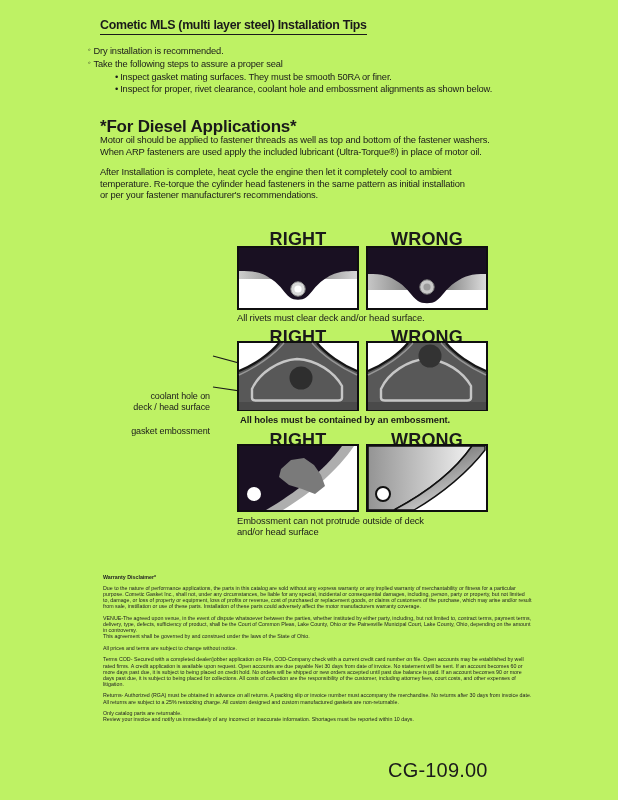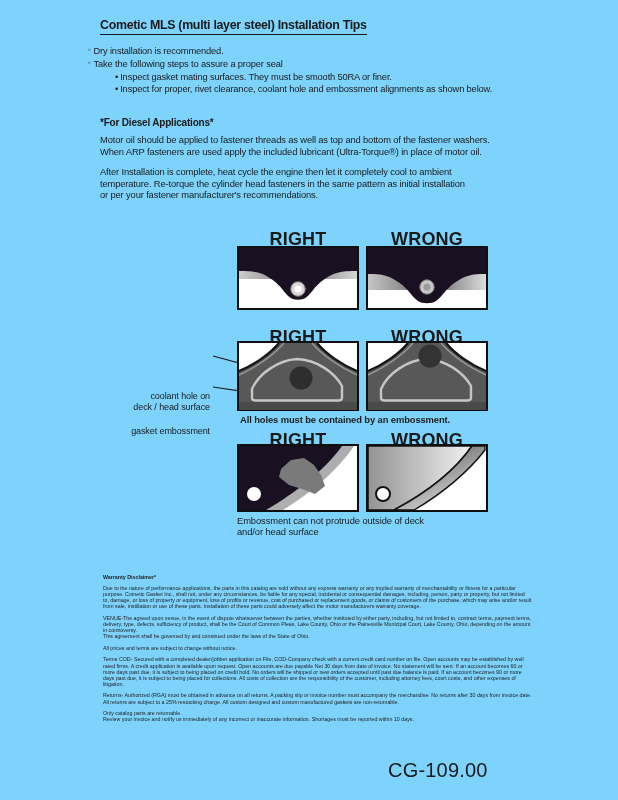--- a/index.html
+++ b/index.html
@@ -1,29 +1,29 @@
 <!DOCTYPE html>
 <html><head>
 <meta charset="utf-8">
 <style>
   html,body{margin:0;padding:0;background:#ffffff;}
   .page{
-    position:relative;width:618px;height:800px;background:#7dd3fc;
+    position:relative;width:618px;height:800px;background:#bef264;
     font-family:"Liberation Sans",sans-serif;color:#1a1a1a;overflow:hidden;
   }
   .doc-title{
     position:absolute;left:100px;top:18px;font-size:12.4px;font-weight:bold;
     letter-spacing:-0.3px;border-bottom:1.6px solid #1a1a1a;padding-bottom:2px;white-space:nowrap;
   }
   .tips{position:absolute;left:88px;top:44px;width:505px;font-size:9.3px;line-height:11.8px;letter-spacing:-0.15px;}
   .tip-row{white-space:nowrap;}
   .bullet{font-size:7.5px;vertical-align:1.5px;margin-right:3px;}
   .sub{margin-left:27px;}
   .dot{font-size:9.5px;margin-right:2px;}
-  .diesel-heading{position:absolute;left:100px;top:117px;font-size:10px;font-weight:bold;letter-spacing:-0.2px;}
+  .diesel-heading{position:absolute;left:100px;top:117px;font-size:17px;font-weight:bold;letter-spacing:-0.2px;}
   .para{position:absolute;left:100px;width:432px;font-size:9.4px;line-height:11.7px;letter-spacing:-0.15px;white-space:pre-line;}
   .para1{top:134px;} .para2{top:166px;} .para3{top:207px;}
   .figlabel{position:absolute;width:122px;text-align:center;font-size:18px;font-weight:600;letter-spacing:0.2px;}
   .figbox{position:absolute;width:122px;}
   .figbox svg{display:block;width:122px;}
   .figcap{position:absolute;font-size:9.4px;line-height:11px;letter-spacing:-0.1px;white-space:pre-line;}
   .ann{position:absolute;left:100px;width:110px;text-align:right;font-size:9px;line-height:10.6px;letter-spacing:-0.1px;white-space:pre-line;margin-top:48px;}
   .leaders{position:absolute;left:200px;top:340px;width:120px;height:60px;}
   .legal{position:absolute;left:103px;top:574px;width:429px;font-size:5.3px;line-height:6.1px;color:#222;letter-spacing:0;}
   .legal-heading{font-weight:bold;margin:0 0 5px 0;}
@@ -81,20 +81,21 @@
             <stop offset="1" stop-color="#dcdcdc"></stop>
         </linearGradient>
       </defs>
       <rect x="1" y="1" width="120" height="62" fill="#ffffff" stroke="#0f0f0f" stroke-width="2"></rect>
       <rect x="2" y="28" width="118" height="16" fill="url(#f1gw)"></rect>
       <path d="M2,2 H120 V28 C105,28 99,29.5 89,36.5 C79,43.5 77,50 70,55 C66,58 56,58 52,55 C45,50 43,43.5 33,36.5 C23,29.5 17,28 2,28 Z" fill="#191022"></path>
       <circle cx="61" cy="41" r="7.2" fill="#c9c9c9" stroke="#7a7a7a" stroke-width="1"></circle>
       <circle cx="61" cy="41" r="3.6" fill="#9c9c9c"></circle>
     </svg>
   </div>
+  <div class="figcap" style="left:237px;top:312px;">All rivets must clear deck and/or head surface.</div>
 
   <div class="ann" style="top:343px;">coolant hole on
 deck / head surface</div>
   <div class="ann" style="top:378px;">gasket embossment</div>
   <svg class="leaders" viewBox="0 0 120 60">
     <line x1="13" y1="16" x2="101" y2="40" stroke="#1a1a1a" stroke-width="1.2"></line>
     <line x1="13" y1="47" x2="60" y2="54" stroke="#1a1a1a" stroke-width="1.2"></line>
   </svg>
 
   <div class="figlabel" style="left:237px;top:327px;">RIGHT</div>

